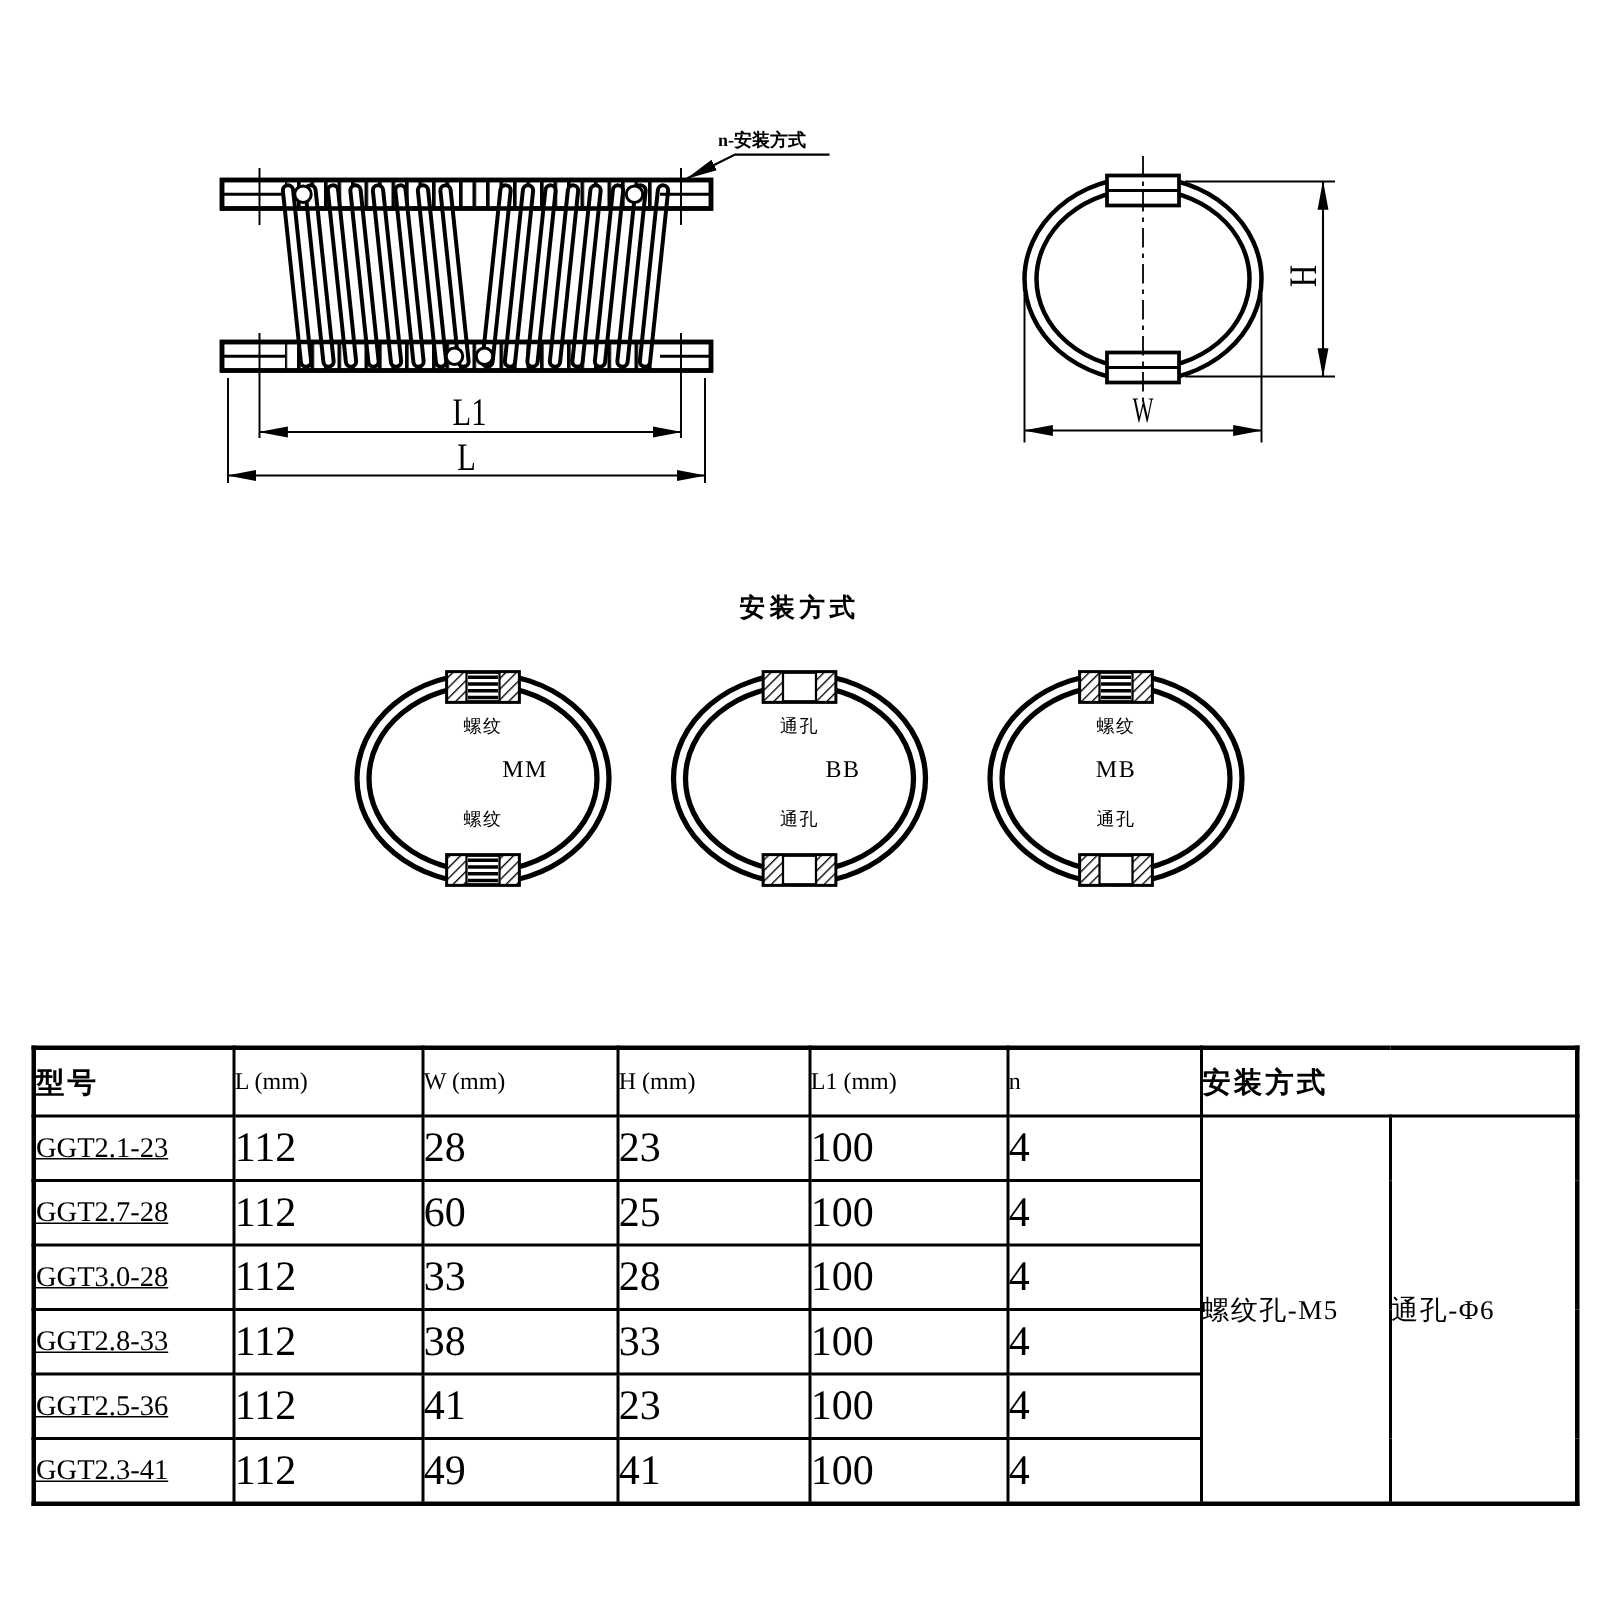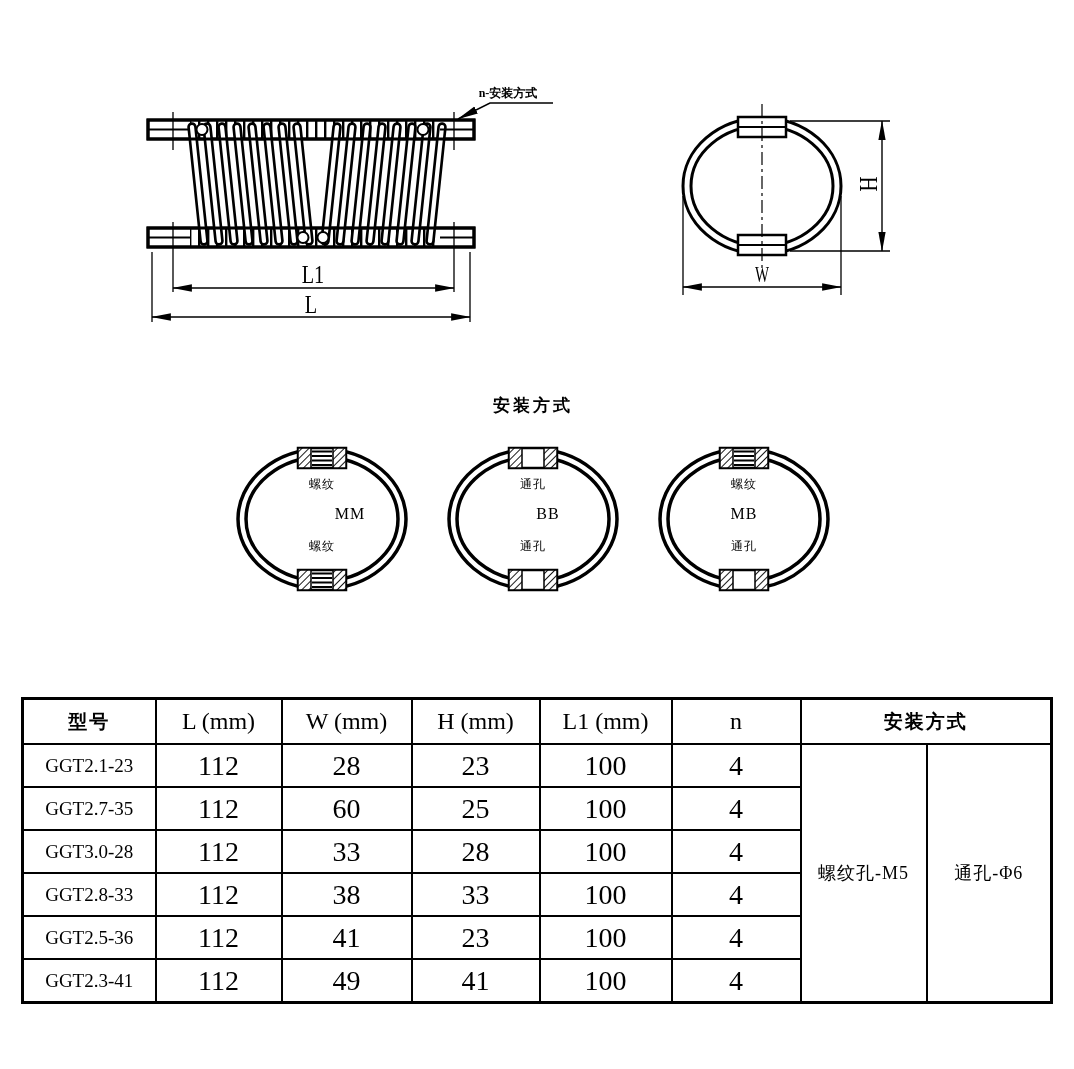--- a/index.html
+++ b/index.html
@@ -26,27 +26,27 @@
   .mount-title{font-size:17px;font-weight:bold;letter-spacing:3px;}
   .oval-lbl{font-size:12px;letter-spacing:1px;}
   .oval-code{font-size:16px;letter-spacing:1px;}
   table.spec-table{
     position:absolute;left:21px;top:697px;
     border-collapse:collapse;table-layout:fixed;
     border:3px solid #000;
   }
   .spec-table th,.spec-table td{
     border:2px solid #000;
-    text-align:center;vertical-align:middle;
+    text-align:left;vertical-align:middle;
     padding:0;margin:0;font-weight:normal;
   }
-  .spec-table th{height:43px;font-size:24px;}
+  .spec-table th{height:43px;font-size:16px;}
   .spec-table td{height:41px;font-size:28px;}
   .spec-table .cjk-head{font-size:19px;letter-spacing:2px;font-weight:bold;}
-  .spec-table .model-cell{font-size:19px;}
+  .spec-table .model-cell{font-size:19px;text-decoration:underline;}
   .spec-table .mount-cell{font-size:18px;letter-spacing:1px;}
 </style>
 </head>
 <body>
 
 <div class="canvas">
 
   <svg width="1074" height="1069" viewBox="0 0 1074 1069">
     <defs>
       <pattern id="slots" width="9" height="20" patternUnits="userSpaceOnUse">
@@ -154,21 +154,21 @@
   <span class="lbl dim-lbl-h" style="left:869px;top:184px;">H</span>
   <span class="lbl dim-lbl-w" style="left:762px;top:274px;">W</span>
 
   <span class="lbl mount-title" style="left:533px;top:405px;">安装方式</span>
 
   <span class="lbl oval-lbl" style="left:322px;top:484px;">螺纹</span>
   <span class="lbl oval-code" style="left:322px;top:514px;margin-left:28px;">MM</span>
   <span class="lbl oval-lbl" style="left:322px;top:546px;">螺纹</span>
 
   <span class="lbl oval-lbl" style="left:533px;top:484px;">通孔</span>
-  <span class="lbl oval-code" style="left:548px;top:514px;">BB</span>
+  <span class="lbl oval-code" style="left:562px;top:514px;">BB</span>
   <span class="lbl oval-lbl" style="left:533px;top:546px;">通孔</span>
 
   <span class="lbl oval-lbl" style="left:744px;top:484px;">螺纹</span>
   <span class="lbl oval-code" style="left:744px;top:514px;">MB</span>
   <span class="lbl oval-lbl" style="left:744px;top:546px;">通孔</span>
 
   <table class="spec-table">
     <colgroup>
       <col style="width:133px">
         <col style="width:126px">
@@ -195,21 +195,21 @@
         <td class="model-cell">GGT2.1-23</td>
         <td>112</td>
         <td>28</td>
         <td>23</td>
         <td>100</td>
         <td>4</td>
         <td class="mount-cell" rowspan="6">螺纹孔-M5</td>
         <td class="mount-cell" rowspan="6">通孔-Φ6</td>
       </tr>
       <tr>
-        <td class="model-cell">GGT2.7-35</td>
+        <td class="model-cell">GGT2.7-28</td>
         <td>112</td>
         <td>60</td>
         <td>25</td>
         <td>100</td>
         <td>4</td>
       </tr>
       <tr>
         <td class="model-cell">GGT3.0-28</td>
         <td>112</td>
         <td>33</td>

